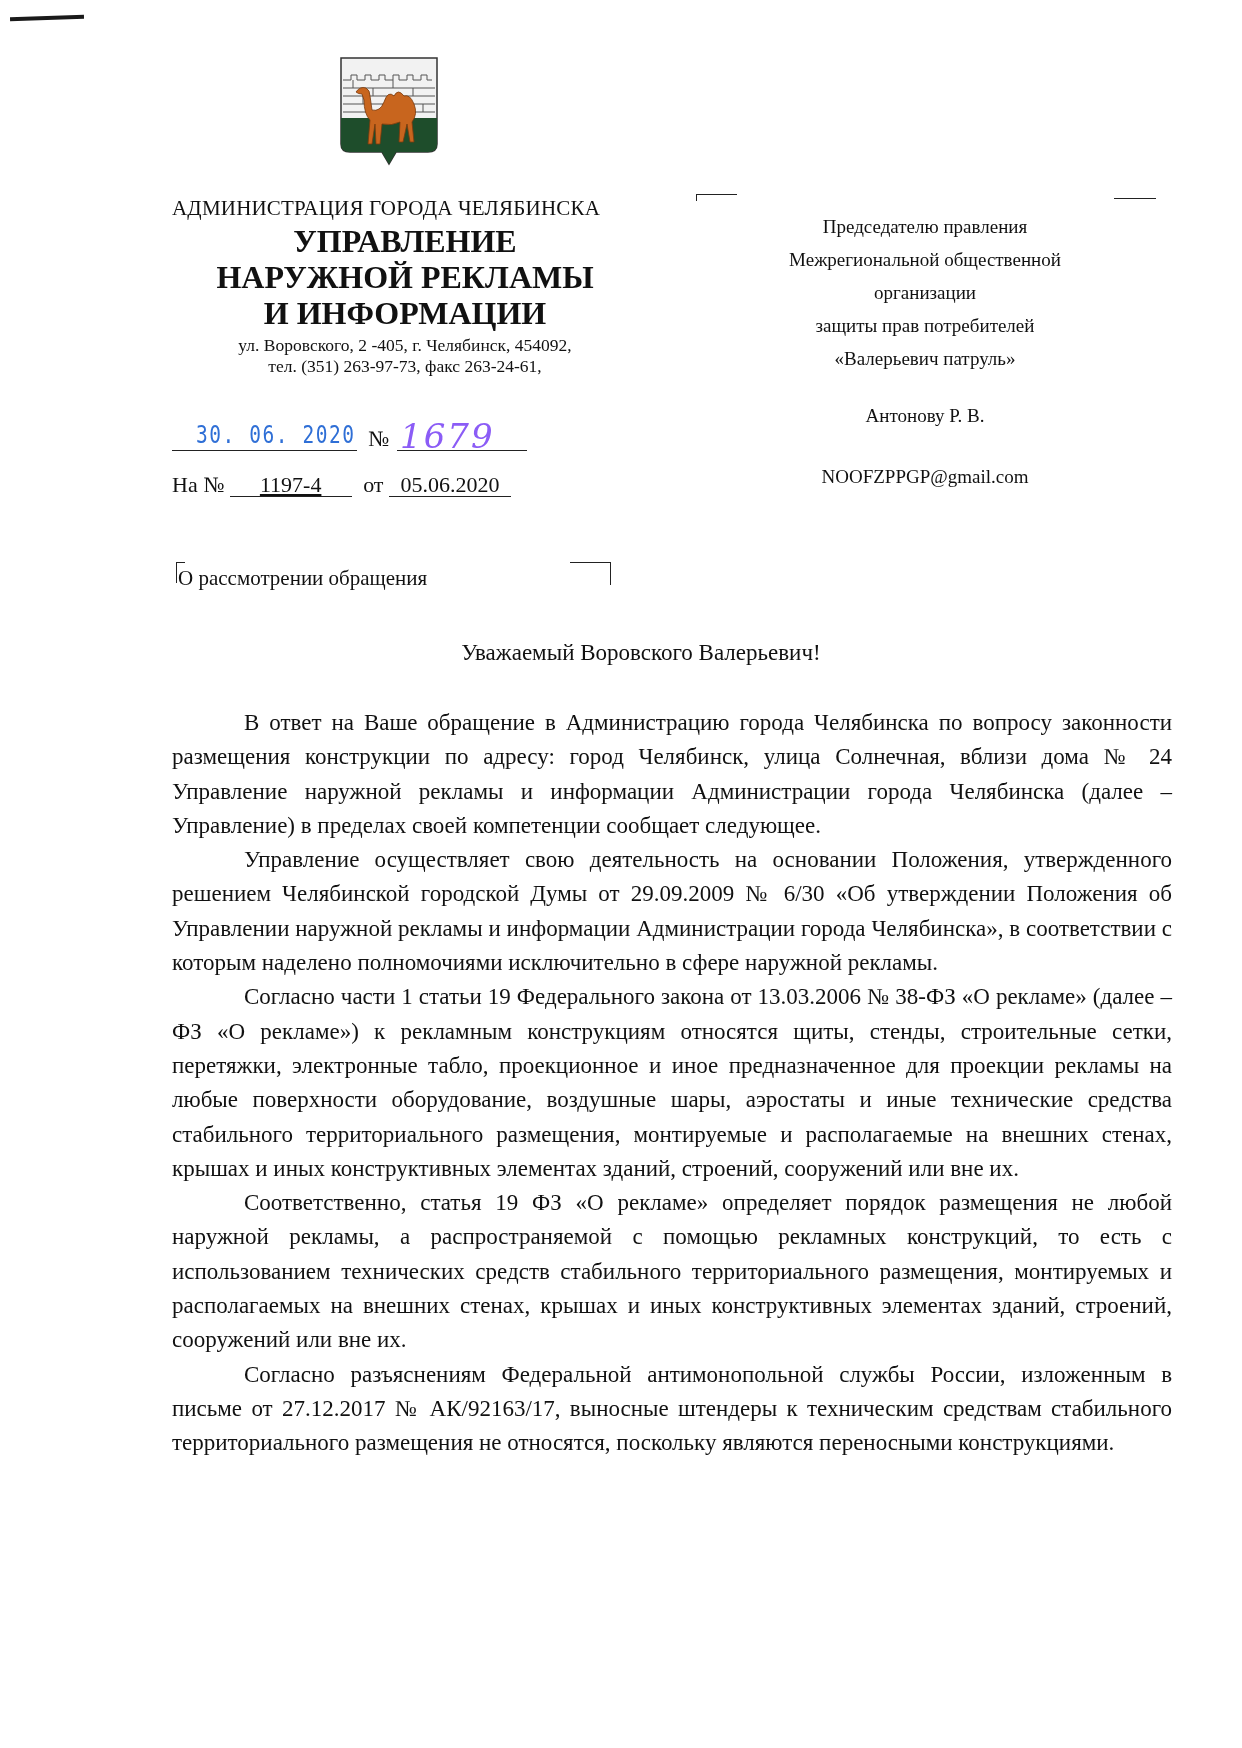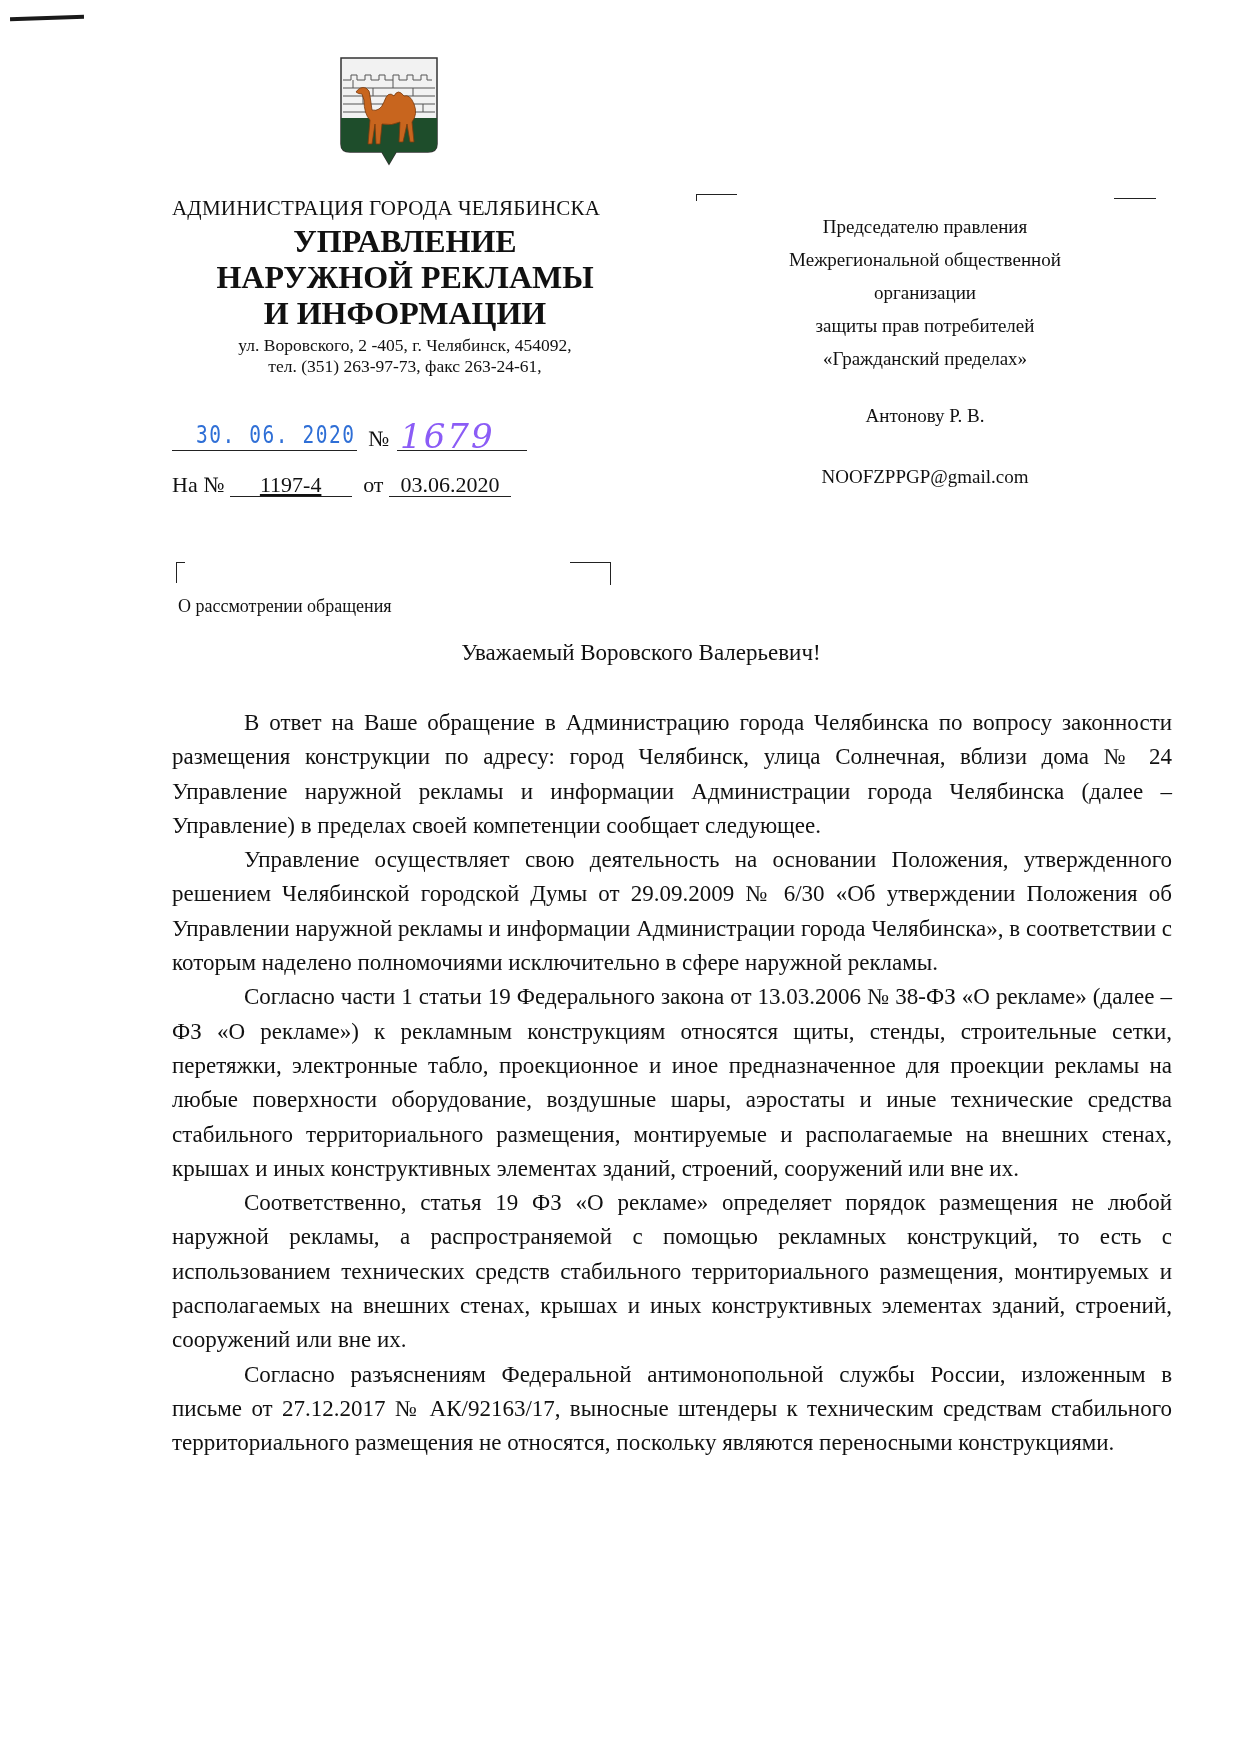--- a/index.html
+++ b/index.html
@@ -27,21 +27,21 @@
 
     .ref-row { position: absolute; left: 172px; top: 472px; font-size: 22px; white-space: nowrap; }
     .ref-row .ul { display: inline-block; border-bottom: 1.5px solid #222; text-align: center; line-height: 22px; }
 
     
     .corner { position: absolute; border-color: #222; border-style: solid; }
     .addressee { position: absolute; left: 720px; top: 210px; width: 410px; text-align: center; font-size: 19px; line-height: 33px; }
     .addressee .name { margin-top: 24px; }
     .addressee .email { margin-top: 28px; }
 
-    .subject { position: absolute; left: 178px; top: 596px; font-size: 18px; }
+    .subject { position: absolute; left: 178px; top: 566px; font-size: 21px; }
     .subject-bracket-l { position: absolute; left: 176px; top: 562px; width: 8px; height: 20px; border-left: 1.5px solid #222; border-top: 1.5px solid #222; }
     .subject-bracket-r { position: absolute; left: 570px; top: 562px; width: 40px; height: 22px; border-right: 1.5px solid #222; border-top: 1.5px solid #222; }
 
     .salutation { position: absolute; left: 0; width: 1242px; top: 640px; text-align: center; font-size: 23px; padding-left: 40px; box-sizing: border-box; }
 
     .body-text { position: absolute; left: 172px; top: 706px; width: 1000px; font-size: 23px; line-height: 34.3px; text-align: justify; }
     .body-text p { margin: 0; text-indent: 72px; }
   </style>
 </head>
 <body>
@@ -81,32 +81,32 @@
   <div class="reg-date">30. 06. 2020</div>
   <div class="reg-no-label">№</div>
   <div class="reg-no-line"></div>
   <div class="reg-no">1679</div>
 </div>
 
 <div class="ref-row">
   <span>На №</span>
   <span class="ul" style="width:122px;text-decoration:underline;">1197-4</span>
   <span style="margin-left:6px;">от</span>
-  <span class="ul" style="width:122px;">03.06.2020</span>
+  <span class="ul" style="width:122px;">05.06.2020</span>
 </div>
 
 <div class="corner" style="left:696px; top:194px; width:40px; height:6px; border-width:1.5px 0 0 1.5px;"></div>
 <div class="corner" style="left:1114px; top:198px; width:42px; height:0; border-width:1.5px 0 0 0;"></div>
 
 <div class="addressee">
   <div>Председателю правления</div>
   <div>Межрегиональной общественной</div>
   <div>организации</div>
   <div>защиты прав потребителей</div>
-  <div>«Гражданский пределах»</div>
+  <div>«Валерьевич патруль»</div>
   <div class="name">Антонову Р. В.</div>
   <div class="email">NOOFZPPGP@gmail.com</div>
 </div>
 
 <div class="subject-bracket-l"></div>
 <div class="subject-bracket-r"></div>
 <div class="subject">О рассмотрении обращения</div>
 
 <div class="salutation">Уважаемый Воровского Валерьевич!</div>
 

